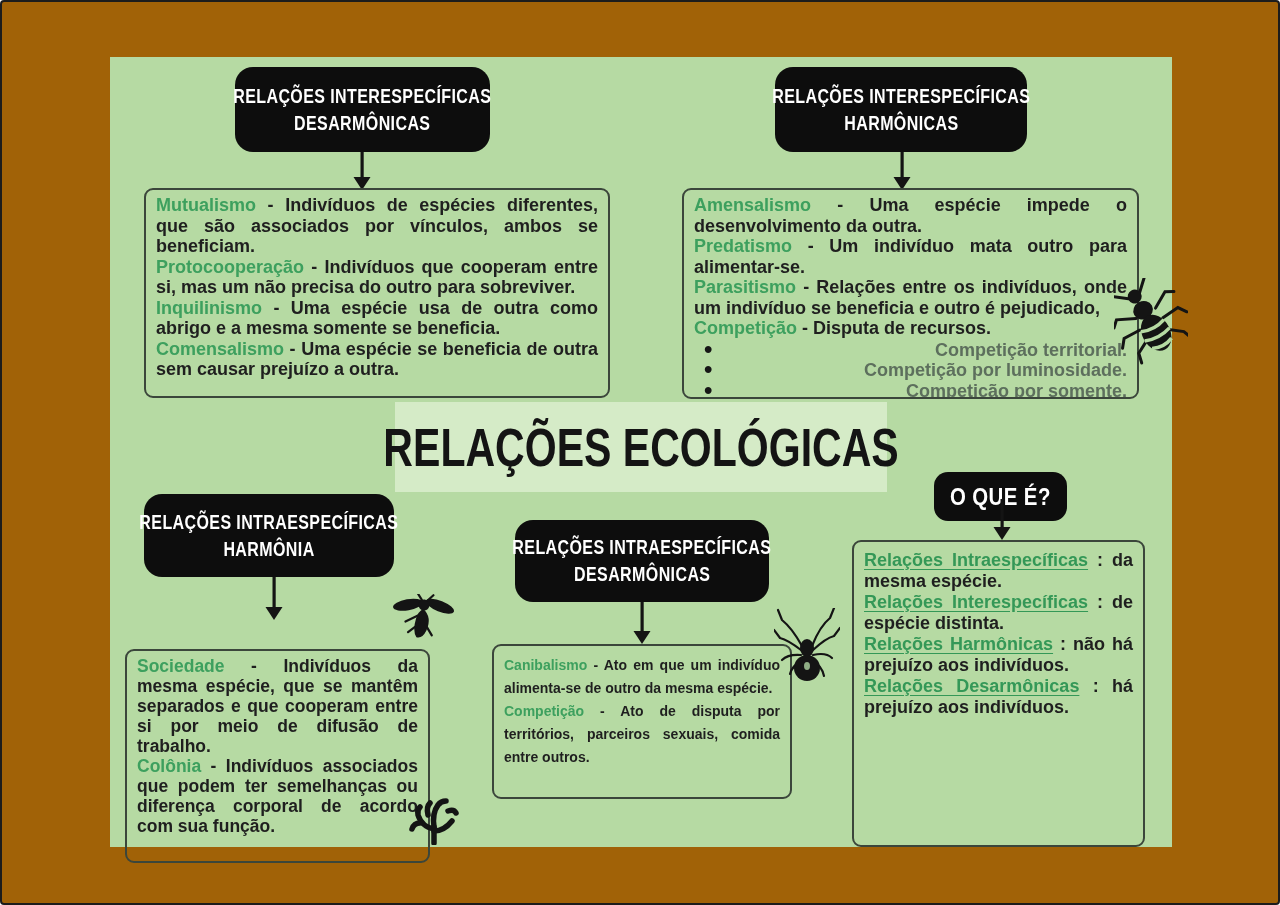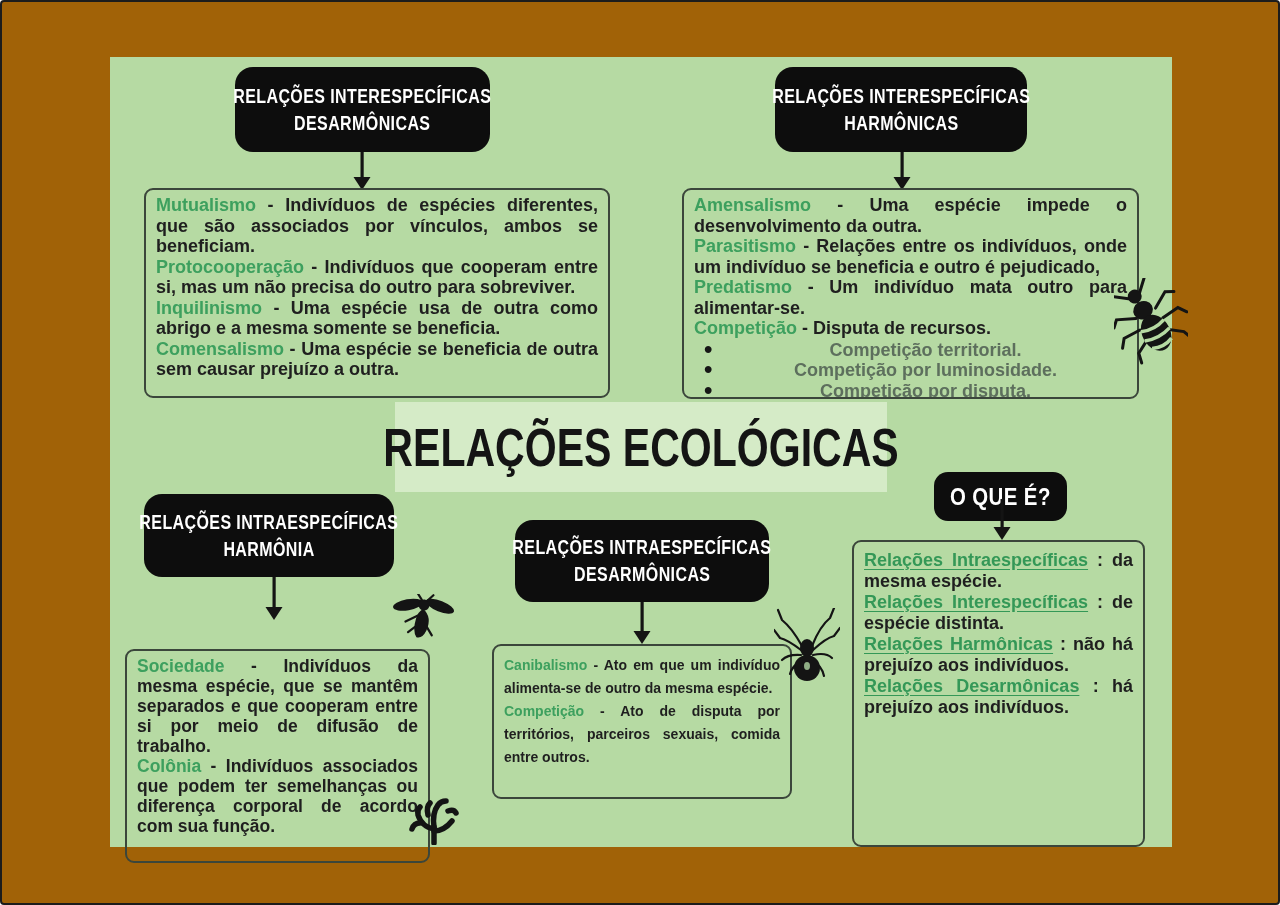--- a/index.html
+++ b/index.html
@@ -25,21 +25,21 @@
   .term{color:#3da05e;}
   .term-u{color:#349857;text-decoration:underline;text-underline-offset:3px;}
 
   .fs-a{font-size:18px;line-height:20.5px;}
   .fs-b{font-size:18px;line-height:20.5px;}
   .fs-c{font-size:18px;line-height:21px;}
   .fs-d{font-size:17.5px;line-height:20px;margin-top:28px;}
   .fs-e{font-size:14px;line-height:23px;}
 
   .tbox ul{margin:1px 0 0 0;padding:0;list-style:none;color:#5d6f5d;}
-  .tbox li{position:relative;padding-left:30px;text-align:center;}
+  .tbox li{position:relative;padding-left:30px;text-align:right;}
   .tbox li::before{content:"\2022";position:absolute;left:10px;top:-1px;color:#161616;font-size:24px;}
 
   .entry{margin-top:8px;}
 
   
   #title-band{position:absolute;left:393px;top:400px;width:492px;height:90px;background:#d5ebc7;
               display:flex;align-items:center;justify-content:center;}
   #title-band .big{font-size:54px;font-weight:800;color:#141414;letter-spacing:0px;
                    transform:scaleX(.76);white-space:nowrap;}
 
@@ -79,30 +79,30 @@
     </div>
     <div class="arrow" style="left:780px;top:95px;">
       <svg width="24" height="38" viewBox="0 0 24 38">
           <rect x="10.5" y="0" width="3.2" height="27" fill="#141414"></rect>
           <polygon points="3.5,25 20.5,25 12,38" fill="#141414"></polygon>
         </svg>
     </div>
     <div class="tbox fs-b" style="left:572px;top:131px;width:457px;height:211px;">
       <p><span class="term">Amensalismo</span>
         <span>- Uma espécie impede o desenvolvimento da outra.</span></p>
+      <p><span class="term">Predatismo</span>
+        <span>- Um indivíduo mata outro para alimentar-se.</span></p>
       <p><span class="term">Parasitismo</span>
         <span>- Relações entre os indivíduos, onde um indivíduo se beneficia e outro é pejudicado,</span></p>
-      <p><span class="term">Predatismo</span>
-        <span>- Um indivíduo mata outro para alimentar-se.</span></p>
       <p><span class="term">Competição</span>
         <span>- Disputa de recursos.</span></p>
       <ul>
         <li>Competição territorial.</li>
         <li>Competição por luminosidade.</li>
-        <li>Competição por disputa.</li>
+        <li>Competição por somente.</li>
       </ul>
     </div>
 
     <div class="deco" style="left:1004px;top:221px;">
       <svg width="74" height="90" viewBox="0 0 74 90">
         <g transform="rotate(-28 37 45)">
           <g stroke="#141414" stroke-width="3" fill="none" stroke-linecap="round">
             <path d="M30 14 L16 4"></path>
               <path d="M40 14 L52 2"></path>
             <path d="M26 34 L8 26 L2 32"></path>

